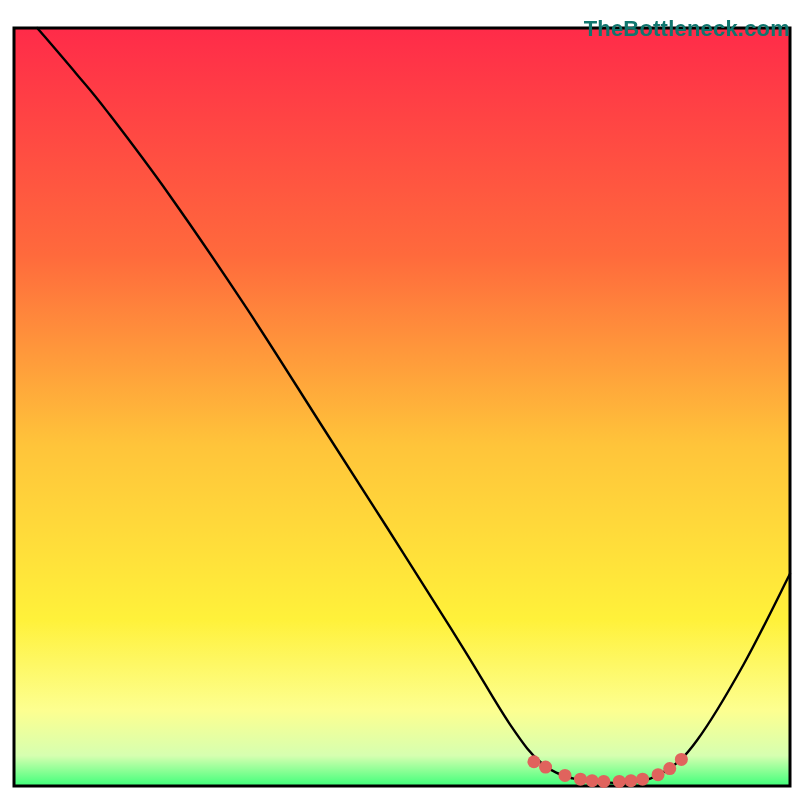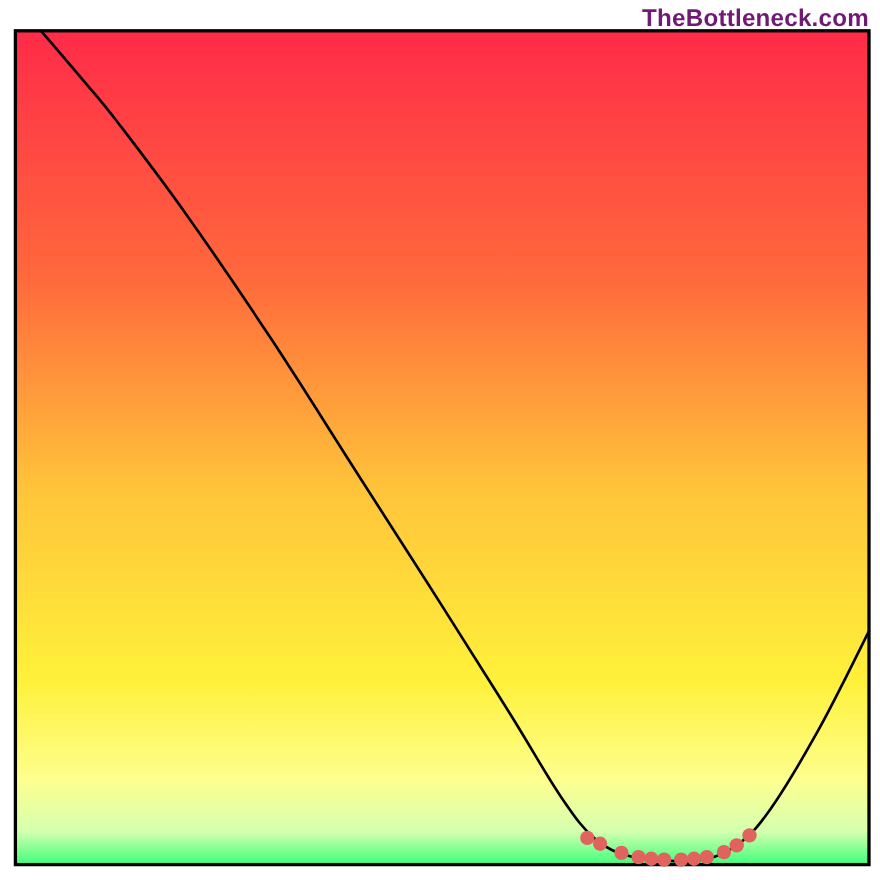--- a/index.html
+++ b/index.html
@@ -10,25 +10,25 @@
     background: #fff;
     font-family: Arial, Helvetica, sans-serif;
   }
   .wrap {
     position: relative;
     width: 800px;
     height: 800px;
   }
   .watermark {
     position: absolute;
-    top: 4px;
+    top: 16px;
     right: 10px;
     font-size: 22px;
     font-weight: bold;
-    color: #701a75;
+    color: #0f766e;
     letter-spacing: 0.2px;
     z-index: 10;
   }
   svg {
     display: block;
   }
 </style>
 </head>
 <body>
 

